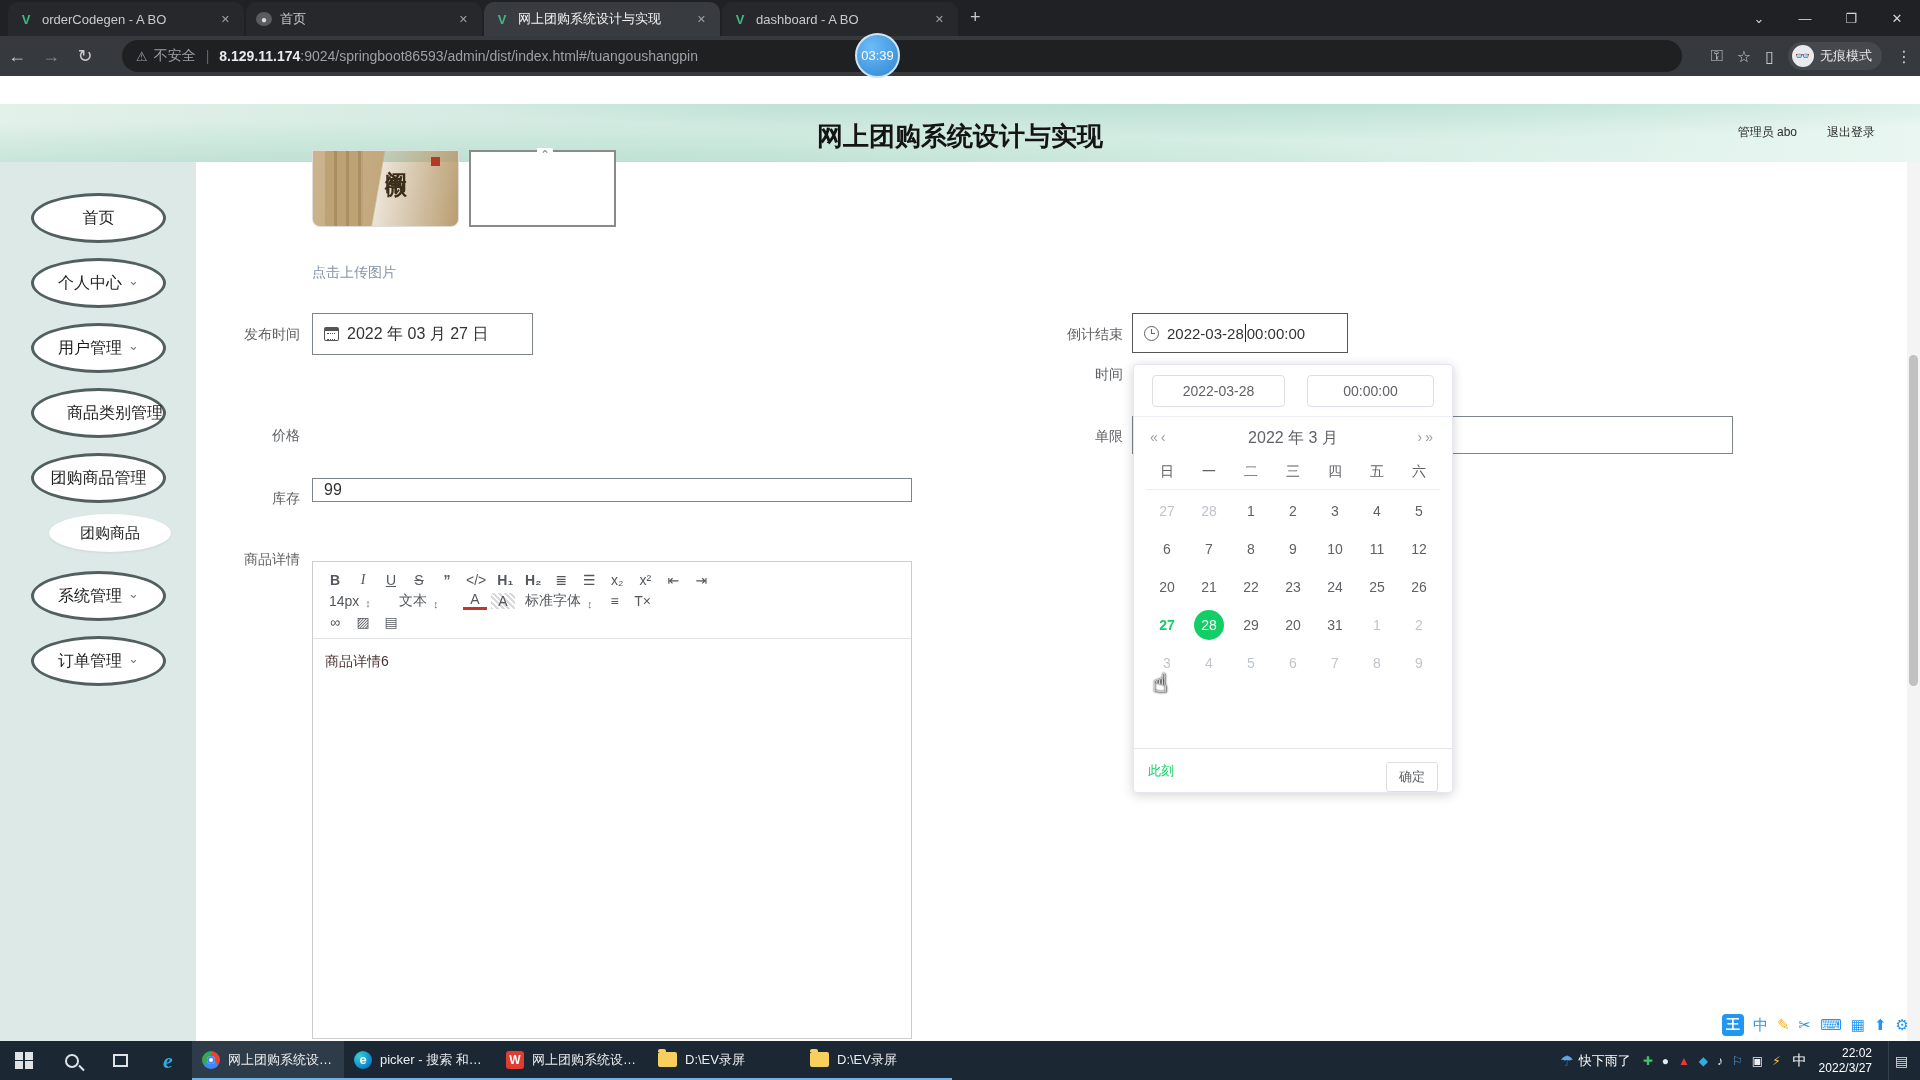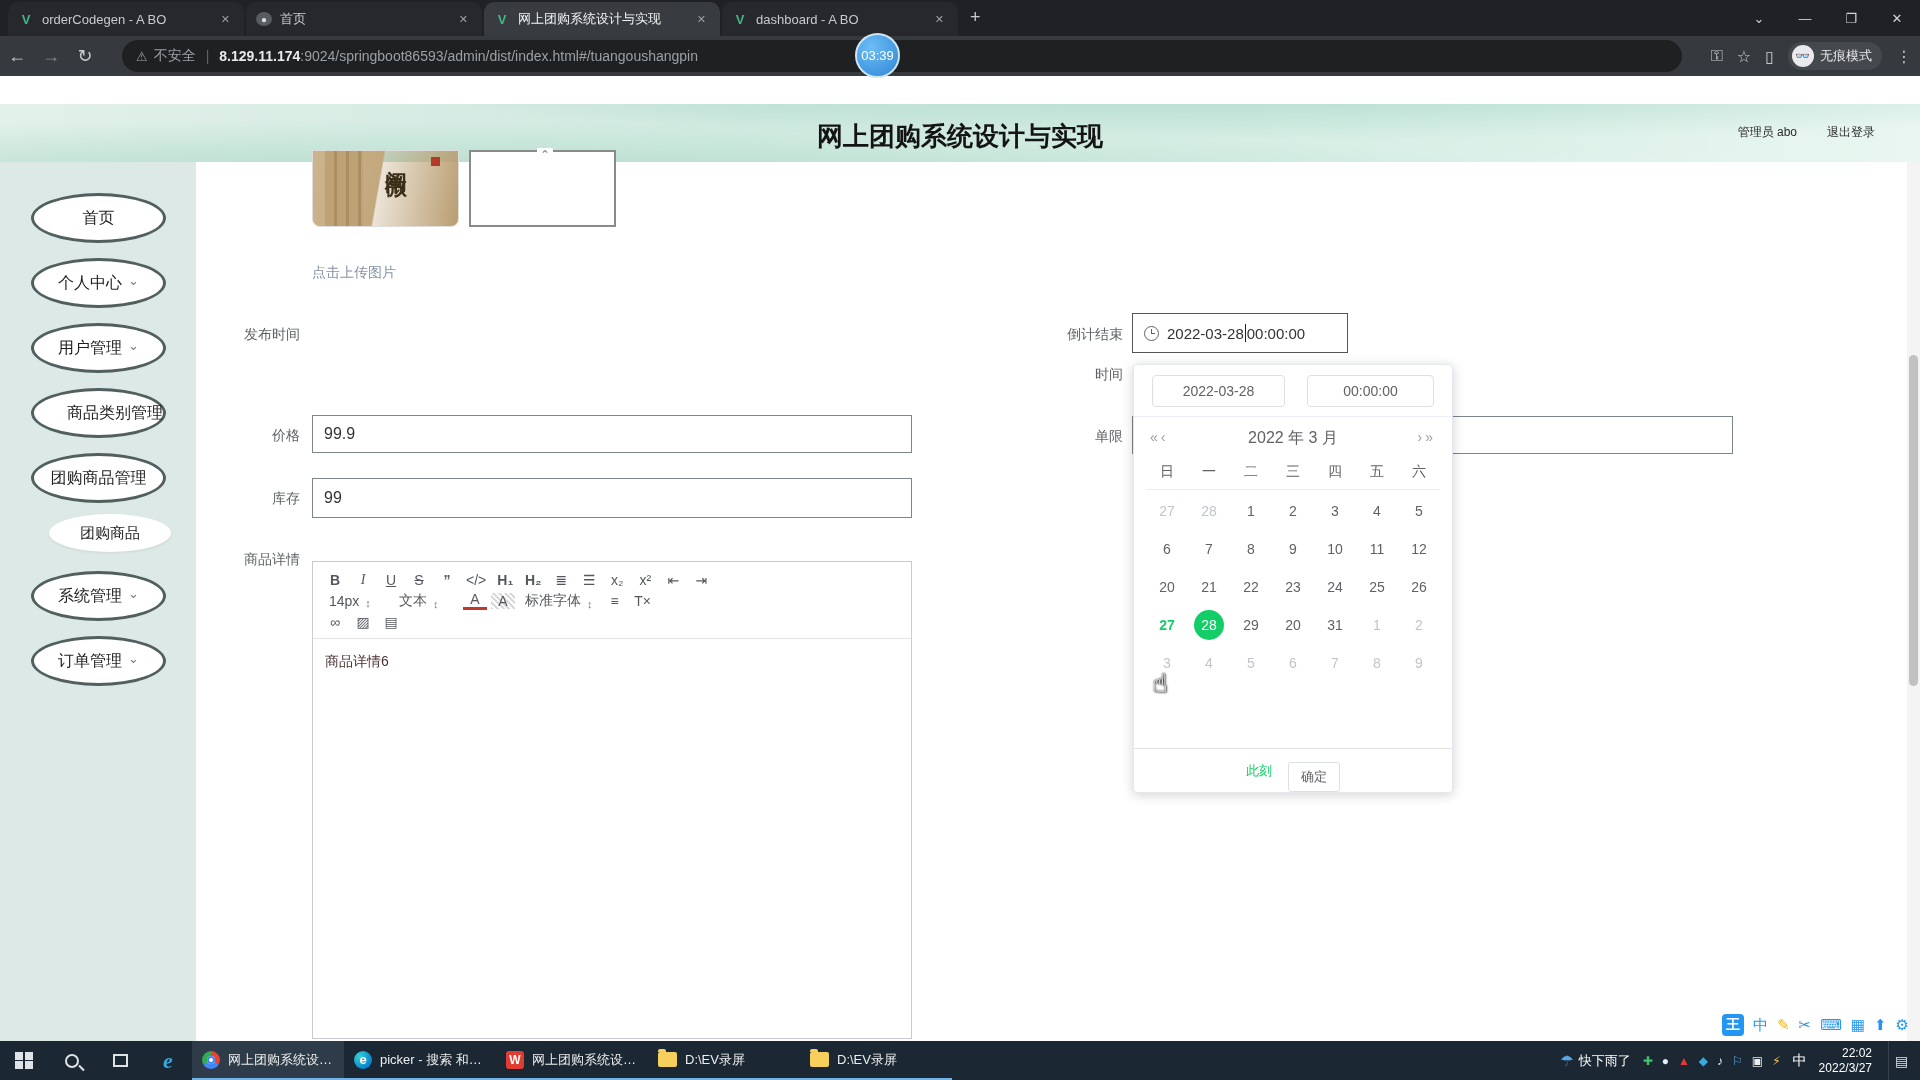--- a/index.html
+++ b/index.html
@@ -92,21 +92,21 @@
   .dp-arrows{position:absolute;top:12px;color:#999ca3;font-size:14px;letter-spacing:3px;}
   .dp-arrows.l{left:16px;} .dp-arrows.r{right:16px;}
   .dp-grid{padding:4px 12px 0 12px;}
   .dp-wrow{display:flex;border-bottom:1px solid #ebeef5;padding-bottom:8px;margin-bottom:2px;}
   .dp-w{width:42px;text-align:center;font-size:14px;color:#606266;}
   .dp-drow{display:flex;height:38px;align-items:center;}
   .dp-d{width:42px;text-align:center;font-size:14px;color:#606266;position:relative;}
   .dp-d.dim{color:#c0c4cc;}
   .dp-d.hover{color:#13ce66;font-weight:bold;}
   .dp-d.selected span{display:inline-flex;width:30px;height:30px;border-radius:50%;background:#13ce66;color:#fff;align-items:center;justify-content:center;}
-  .dp-footer{position:absolute;left:0;right:0;bottom:0;height:44px;border-top:1px solid #e4e4e4;display:flex;align-items:center;justify-content:center;gap:16px;padding:0 14px;}
+  .dp-footer{position:absolute;left:0;right:0;bottom:0;height:44px;border-top:1px solid #e4e4e4;display:flex;align-items:center;justify-content:space-between;gap:16px;padding:0 14px;}
   .dp-now{color:#13ce66;font-size:13px;}
   .dp-ok{border:1px solid #dcdfe6;border-radius:3px;font-size:13px;color:#606266;padding:5px 12px;margin-top:12px;}
   .handcursor{position:absolute;left:1152px;top:668px;font-size:26px;color:#fff;text-shadow:0 0 2px #000,0 0 2px #000,1px 1px 2px #000;z-index:50;}
 
   
   .scrollbar{position:absolute;right:0;top:162px;width:13px;height:879px;background:#f4f4f4;}
   .scroll-thumb{position:absolute;left:2px;top:193px;width:9px;height:331px;background:#c1c1c1;border-radius:5px;}
 
   
   .evbar{position:absolute;left:1722px;top:1012px;height:26px;display:flex;align-items:center;gap:9px;z-index:30;}
@@ -245,44 +245,47 @@
     <div class="spine"></div>
     <div class="ctext">阐微</div>
     <div class="seal"></div>
   </div>
   <div class="upbox">
     <span class="caret">⌃</span>
   </div>
   <div class="uphint">点击上传图片</div>
 
   <div class="flabel" style="left:190px;top:326px;">发布时间</div>
+  <div class="finput" style="left:312px;top:313px;width:221px;height:42px;">
+    <span class="ficon">
+        <span class="cal-ico"></span>
+      </span>
+    <span>2022 年 03 月 27 日</span>
+  </div>
 
   <div class="flabel" style="left:1013px;top:326px;">倒计结束</div>
   <div class="flabel" style="left:1013px;top:366px;">时间</div>
   <div class="finput" style="left:1132px;top:313px;width:216px;height:40px;border-color:#555;font-size:15px;">
     <span class="ficon">
         <span class="clock-ico"></span>
       </span>
     <span>2022-03-28</span>
       <span class="caret-bar"></span>
       <span>00:00:00</span>
   </div>
 
   <div class="flabel" style="left:190px;top:427px;">价格</div>
-  <div class="finput" style="left:312px;top:415px;width:600px;height:38px;">
-      <span>99.9</span>
-    </div>
 
   <div class="flabel" style="left:1013px;top:428px;">单限</div>
   <div class="finput" style="left:1132px;top:416px;width:601px;height:38px;">
       <span></span>
     </div>
 
   <div class="flabel" style="left:190px;top:490px;">库存</div>
-  <div class="finput" style="left:312px;top:478px;width:600px;height:40px;">
+  <div class="finput" style="left:312px;top:478px;width:600px;height:24px;">
       <span>99</span>
     </div>
 
   <div class="flabel" style="left:190px;top:551px;">商品详情</div>
   <div class="editor">
     <div class="ed-toolbar" id="ed-toolbar">
         <div class="ed-row">
           <span class="ed-btn ed-b">B</span>
           <span class="ed-btn ed-i">I</span>
           <span class="ed-btn ed-u">U</span>

